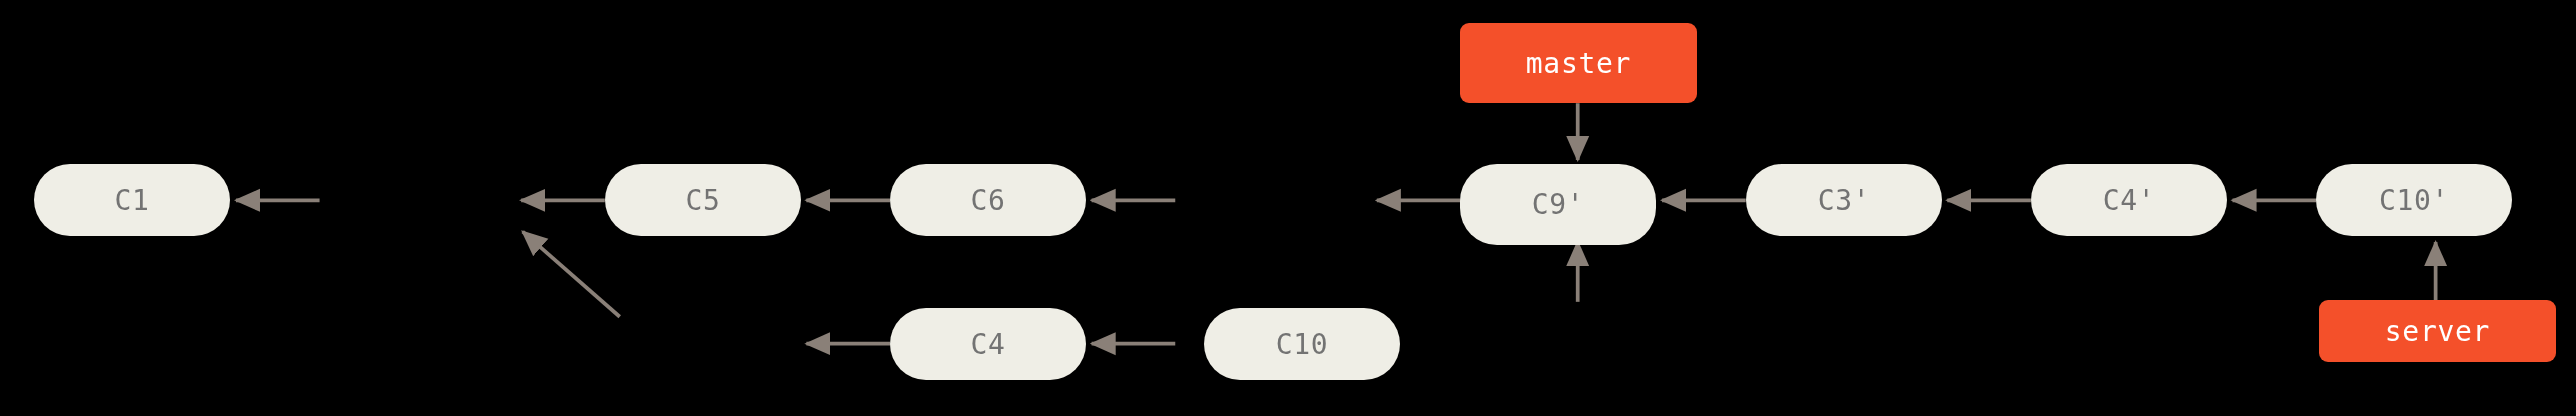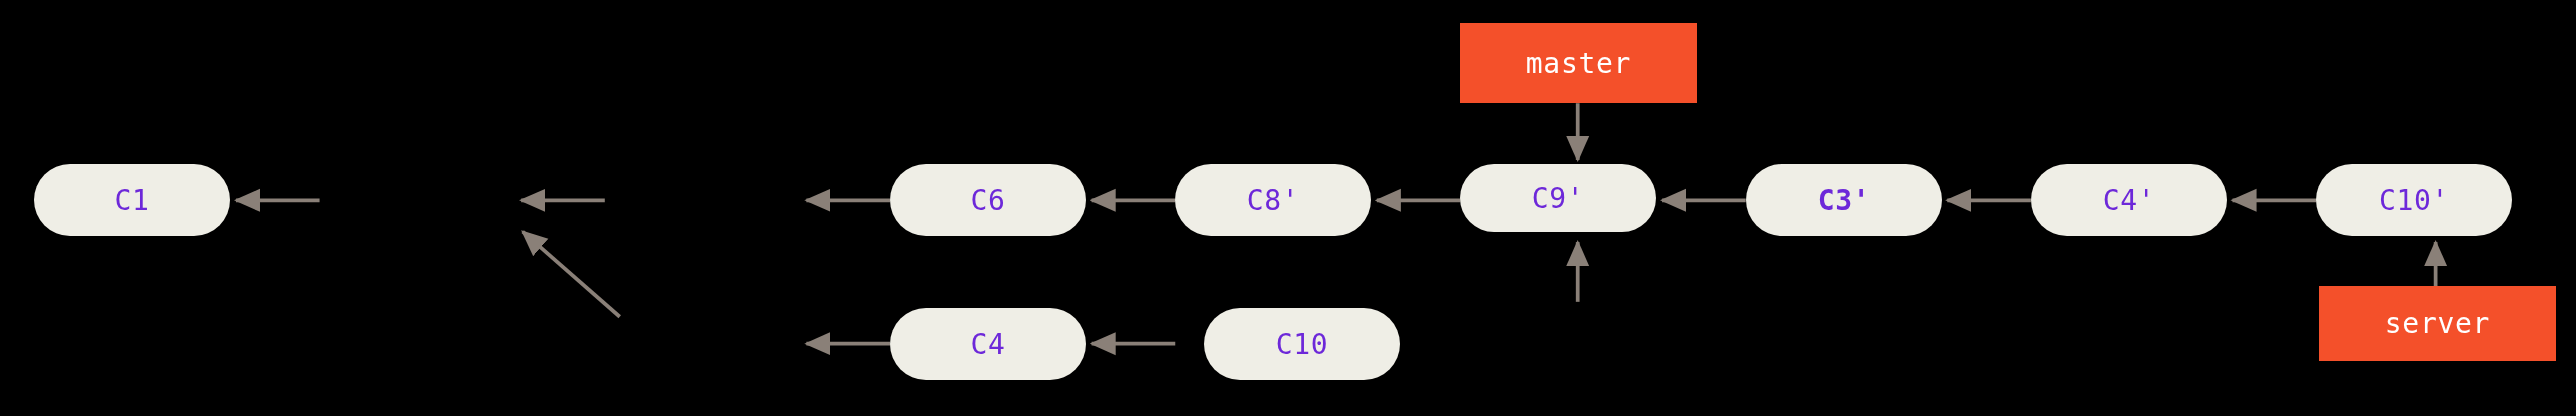--- a/index.html
+++ b/index.html
@@ -24,31 +24,31 @@
     pointer-events: none;
   }
   .commit {
     position: absolute;
     box-sizing: border-box;
     background: #EFEEE6;
     border-radius: 37px;
     display: flex;
     align-items: center;
     justify-content: center;
-    color: #6d28d9;
+    color: #737373;
     font-size: 28px;
     letter-spacing: 0.7px;
     font-family: "DejaVu Sans Mono", "Liberation Mono", monospace;
     z-index: 3;
   }
   .branch {
     position: absolute;
     box-sizing: border-box;
     background: #F4502A;
-    border-radius: 0;
+    border-radius: 9px;
     display: flex;
     align-items: center;
     justify-content: center;
     color: #ffffff;
     font-size: 28px;
     letter-spacing: 0.7px;
     font-family: "DejaVu Sans Mono", "Liberation Mono", monospace;
     z-index: 3;
   }
 </style>
@@ -87,27 +87,27 @@
     <line x1="830" y1="424" x2="700" y2="310" stroke="#8A8078" stroke-width="5" marker-end="url(#ah)"></line>
 
     <line x1="2113" y1="138" x2="2113" y2="214" stroke="#8A8078" stroke-width="5" marker-end="url(#ah)"></line>
 
     <line x1="2113" y1="404" x2="2113" y2="324" stroke="#8A8078" stroke-width="5" marker-end="url(#ah)"></line>
 
     <line x1="3262" y1="404" x2="3262" y2="324" stroke="#8A8078" stroke-width="5" marker-end="url(#ah)"></line>
   </svg>
 
   <div class="commit" style="left:34px;  top:164px; width:196px; height:72px;">C1</div>
+  <div class="commit" style="left:605px; top:164px; width:196px; height:72px;">C5</div>
   <div class="commit" style="left:890px; top:164px; width:196px; height:72px;">C6</div>
-  <div class="commit" style="left:1175px; top:164px; width:196px; height:72px;">C8'</div>
-  <div class="commit" style="left:1460px; top:164px; width:196px; height:68px;">C9'</div>
-  <div class="commit" style="left:1746px; top:164px; width:196px; height:72px;font-weight:bold;">C3'</div>
+  <div class="commit" style="left:1460px; top:164px; width:196px; height:81px;">C9'</div>
+  <div class="commit" style="left:1746px; top:164px; width:196px; height:72px;">C3'</div>
   <div class="commit" style="left:2031px; top:164px; width:196px; height:72px;">C4'</div>
   <div class="commit" style="left:2316px; top:164px; width:196px; height:72px;">C10'</div>
 
   <div class="commit" style="left:890px; top:308px; width:196px; height:72px;">C4</div>
   <div class="commit" style="left:1204px; top:308px; width:196px; height:72px;">C10</div>
 
   <div class="branch" style="left:1460px; top:23px; width:237px; height:80px;">master</div>
-  <div class="branch" style="left:2319px; top:286px; width:237px; height:75px;">server</div>
+  <div class="branch" style="left:2319px; top:300px; width:237px; height:62px;">server</div>
 
 </div>
 
 
 </body></html>

